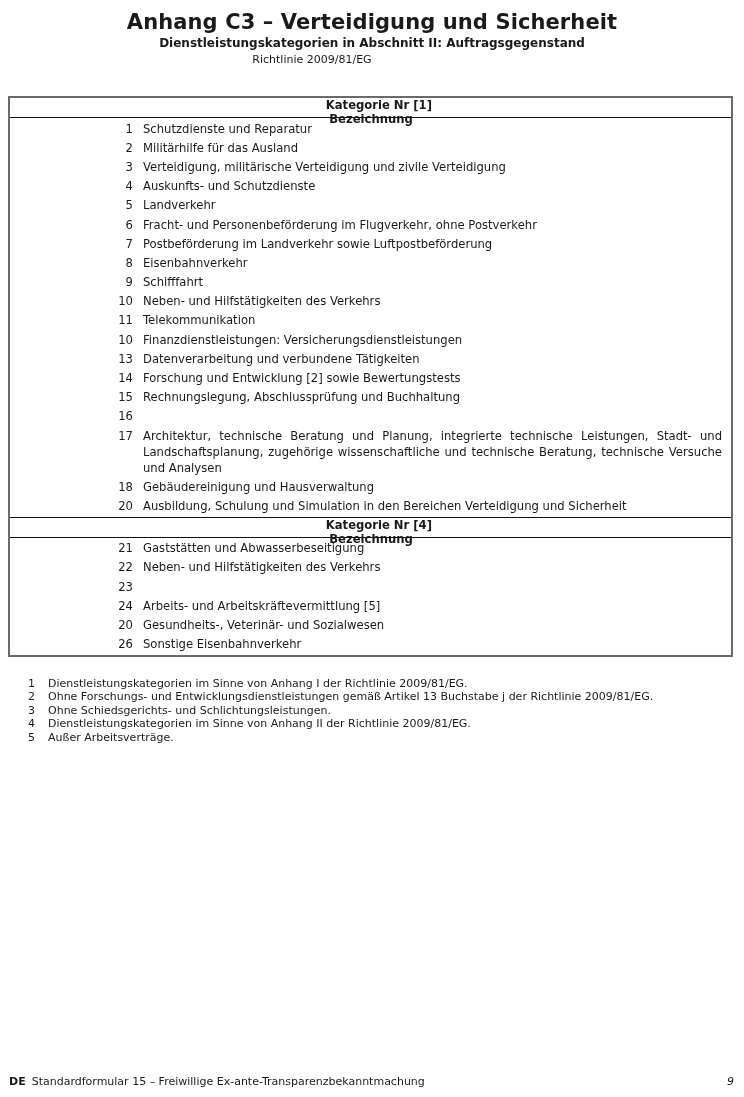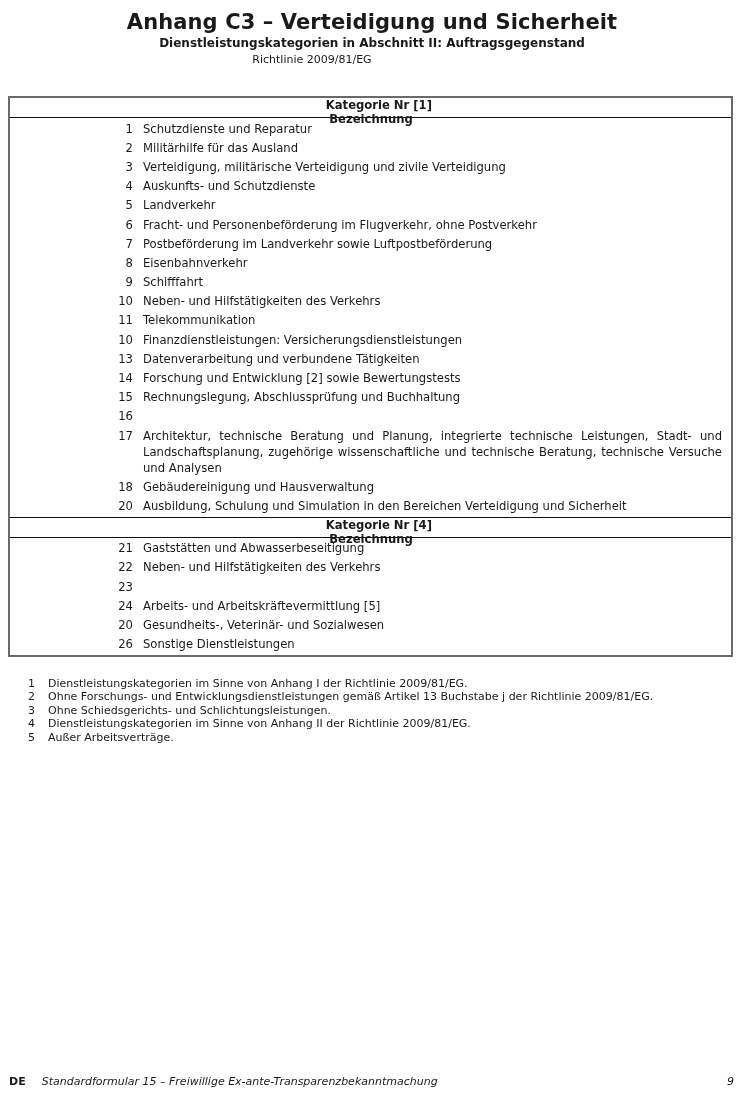--- a/index.html
+++ b/index.html
@@ -40,22 +40,22 @@
   .row .c2 { text-align: justify; }
   .notes {
     position: absolute; top: 677px; left: 28px; font-size: 11px; line-height: 13.4px;
   }
   .note { display: flex; }
   .note .n { width: 20px; flex: none; }
   .footer {
     position: absolute; top: 1075px; left: 9px; width: 725px; font-size: 11px;
     display: flex; justify-content: space-between;
   }
-  .footer .lang { font-weight: bold; margin-right: 16px; font-style: normal; }
-  .footer .doc { font-style: italic; }
+  .footer .lang { font-weight: bold; margin-right: 6px; font-style: normal; }
+  .footer .doc { }
   .footer .page { font-style: italic; }
 </style>
 </head>
 <body>
 
 <div class="title">Anhang C3 – Verteidigung und Sicherheit</div>
 <div class="subtitle">Dienstleistungskategorien in Abschnitt II: Auftragsgegenstand</div>
 <div class="directive">Richtlinie 2009/81/EG</div>
 
 <div class="table">
@@ -159,21 +159,21 @@
       <div class="row">
         <div class="c1">24</div>
         <div class="c2">Arbeits- und Arbeitskräftevermittlung [5]</div>
       </div>
       <div class="row">
         <div class="c1">20</div>
         <div class="c2">Gesundheits-, Veterinär- und Sozialwesen</div>
       </div>
       <div class="row">
         <div class="c1">26</div>
-        <div class="c2">Sonstige Dienstleistungen</div>
+        <div class="c2">Sonstige Eisenbahnverkehr</div>
       </div>
     </div>
 </div>
 
 <div class="notes" id="notes">
     <div class="note">
       <span class="n">1</span>
       <span>Dienstleistungskategorien im Sinne von Anhang I der Richtlinie 2009/81/EG.</span>
     </div>
     <div class="note">

